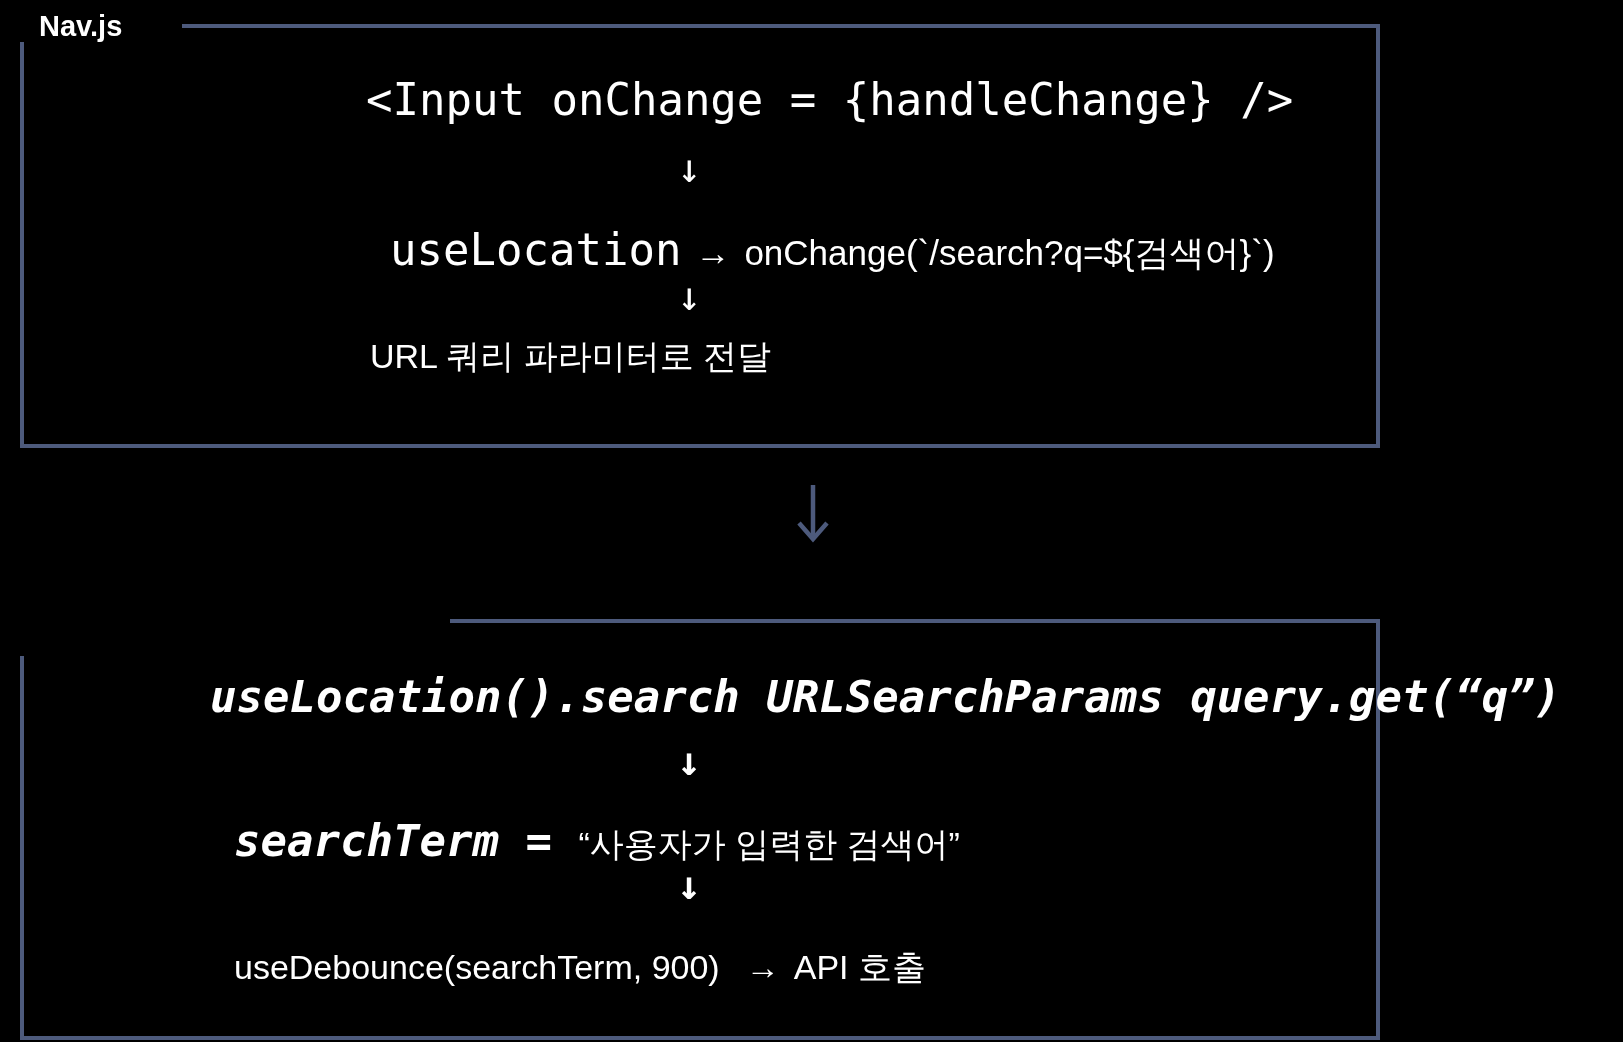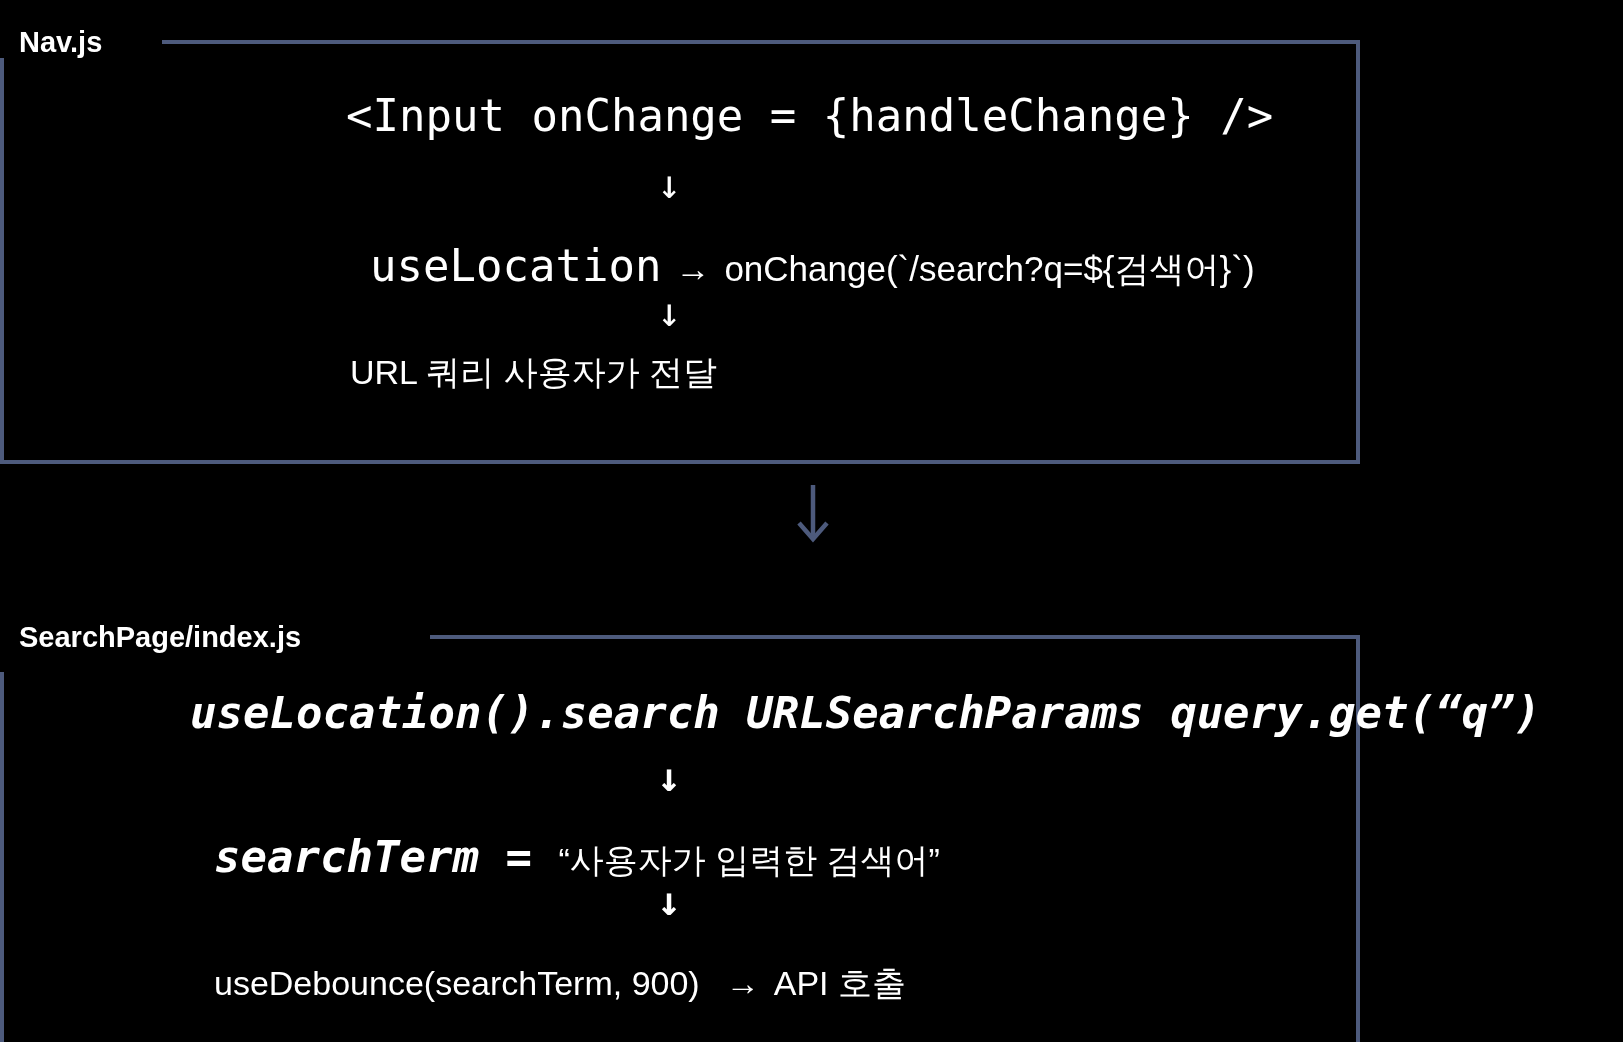--- a/index.html
+++ b/index.html
@@ -13,25 +13,24 @@
   .page {
     position: relative;
     width: 1623px;
     height: 1042px;
     background: var(--background);
     overflow: hidden;
     color: var(--text);
   }
   .panel {
     position: absolute;
-    left: 0;
+    left: 20px;
     width: 1360px;
     border: 4px solid var(--panel-border);
     background: var(--background);
-    margin-top: 16px;
   }
   .panel-nav    { top: 24px;  height: 424px; }
   .panel-search { top: 619px; height: 421px; }
   .corner-mask {
     position: absolute;
     background: var(--background);
   }
   .mask-nav    { left: -4px; top: -4px; width: 162px; height: 18px; }
   .mask-search { left: -4px; top: -4px; width: 430px; height: 37px; }
   .panel-label {
@@ -100,33 +99,32 @@
     <div class="row mono" style="left:342px; top:50px;">&lt;Input onChange = {handleChange} /&gt;</div>
 
     <div class="row down-arrow" style="top:118px;">↓</div>
 
     <div class="row" style="left:342px; top:182px;">
       <span class="mono">useLocation</span><span class="sans sans-35 inline-arrow">→</span><span class="sans sans-35">onChange(`/search?q=${검색어}`)</span>
     </div>
 
     <div class="row down-arrow" style="top:246px;">↓</div>
 
-    <div class="row sans" style="left:346px; top:306px;">URL 쿼리 사용자가 전달</div>
+    <div class="row sans" style="left:346px; top:306px;">URL 쿼리 파라미터로 전달</div>
   </section>
 
   <div class="connector">
     <svg width="38" height="72" viewBox="0 0 38 72" aria-hidden="true">
       <path d="M19 2 V 54"></path>
       <path d="M5 40 L19 56 L33 40"></path>
     </svg>
   </div>
 
   <section class="panel panel-search">
     <div class="corner-mask mask-search"></div>
-    <div class="panel-label">SearchPage/index.js</div>
 
     <div class="row mono mono-bold" style="left:186px; top:52px;">useLocation().search URLSearchParams query.get(“q”)</div>
 
     <div class="row down-arrow heavy" style="top:116px;">↓</div>
 
     <div class="row" style="left:186px; top:178px;">
       <span class="mono mono-bold">searchTerm = </span><span class="sans sans-bold">“사용자가 입력한 검색어”</span>
     </div>
 
     <div class="row down-arrow heavy" style="top:240px;">↓</div>

